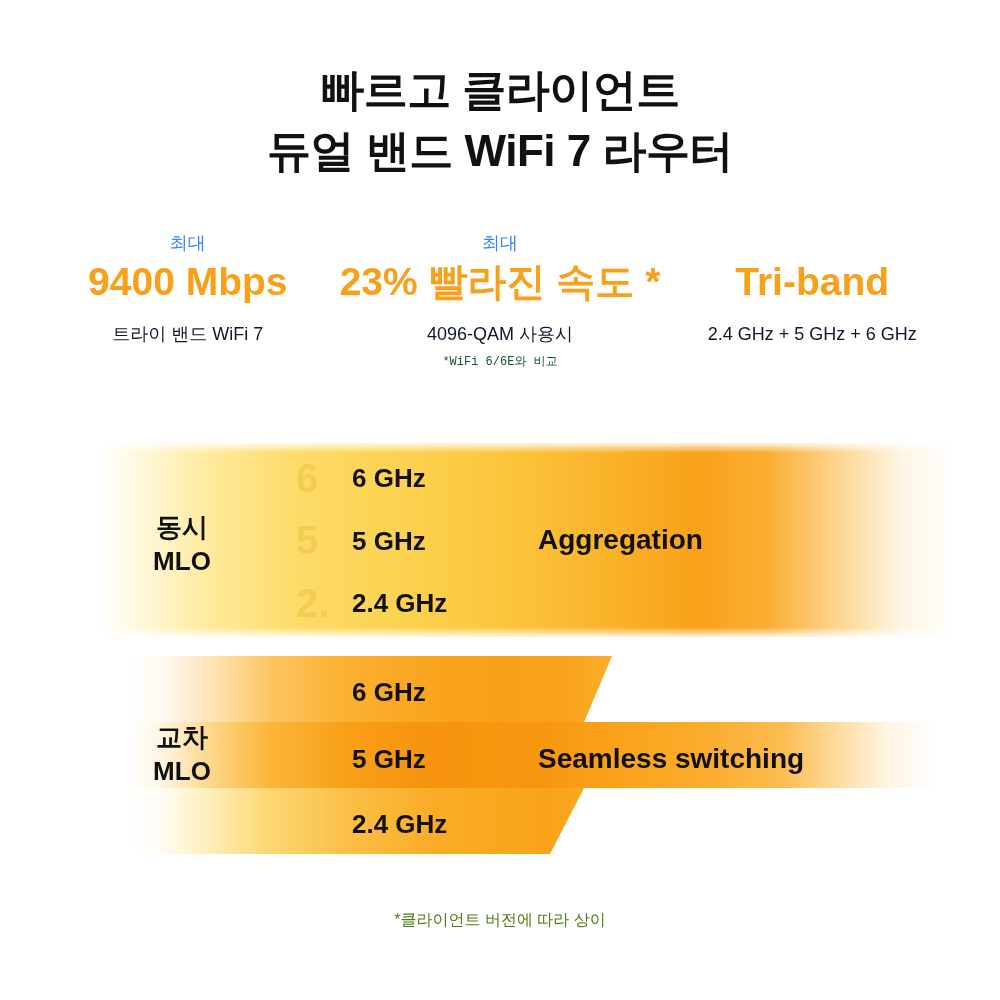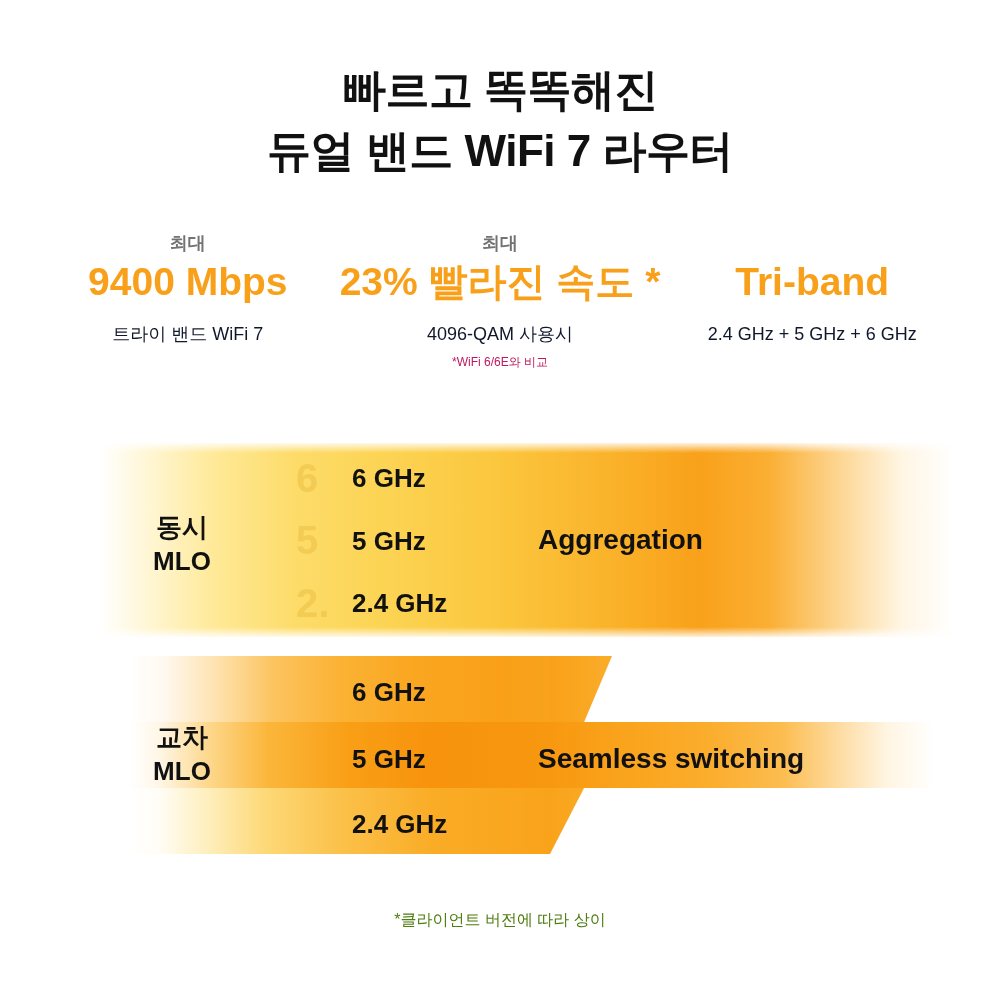--- a/index.html
+++ b/index.html
@@ -42,22 +42,22 @@
     display: flex;
     align-items: flex-start;
   }
   .stat {
     flex: 1 1 0;
     text-align: center;
     padding: 0 4px;
   }
   .stat-eyebrow {
     font-size: 18px;
-    font-weight: 700;
-    color: #737373;
+    font-weight: 400;
+    color: #3b82f6;
     line-height: 1.3;
     min-height: 24px;
   }
   .stat-eyebrow.is-empty { visibility: hidden; }
   .stat-value {
     margin-top: 2px;
     font-size: 39px;
     font-weight: 700;
     color: #f9a01b;
     line-height: 1.25;
@@ -68,22 +68,23 @@
     font-size: 18px;
     font-weight: 400;
     color: #0f172a;
     line-height: 1.3;
     white-space: nowrap;
   }
   .stat-note {
     margin-top: 9px;
     font-size: 12px;
     font-weight: 400;
-    color: #be185d;
+    color: #14532d;
     line-height: 1.3;
+    font-family: Liberation Mono, monospace;
   }
 
   
   .mlo {
     position: absolute;
     left: 0;
     width: 1000px;
   }
 
   
@@ -272,21 +273,21 @@
     text-align: center;
     font-size: 16px;
     font-weight: 400;
     color: #4d7c0f;
   }
 </style>
 </head>
 <body>
 
 <div class="headline">
-  <span class="line">빠르고 똑똑해진</span>
+  <span class="line">빠르고 클라이언트</span>
   <span class="line">듀얼 밴드 WiFi 7 라우터</span>
 </div>
 
 <div class="stats">
 
   <div class="stat">
     <div class="stat-eyebrow">최대</div>
     <div class="stat-value">9400 Mbps</div>
     <div class="stat-sub">트라이 밴드 WiFi 7</div>
     <div class="stat-note"></div>

